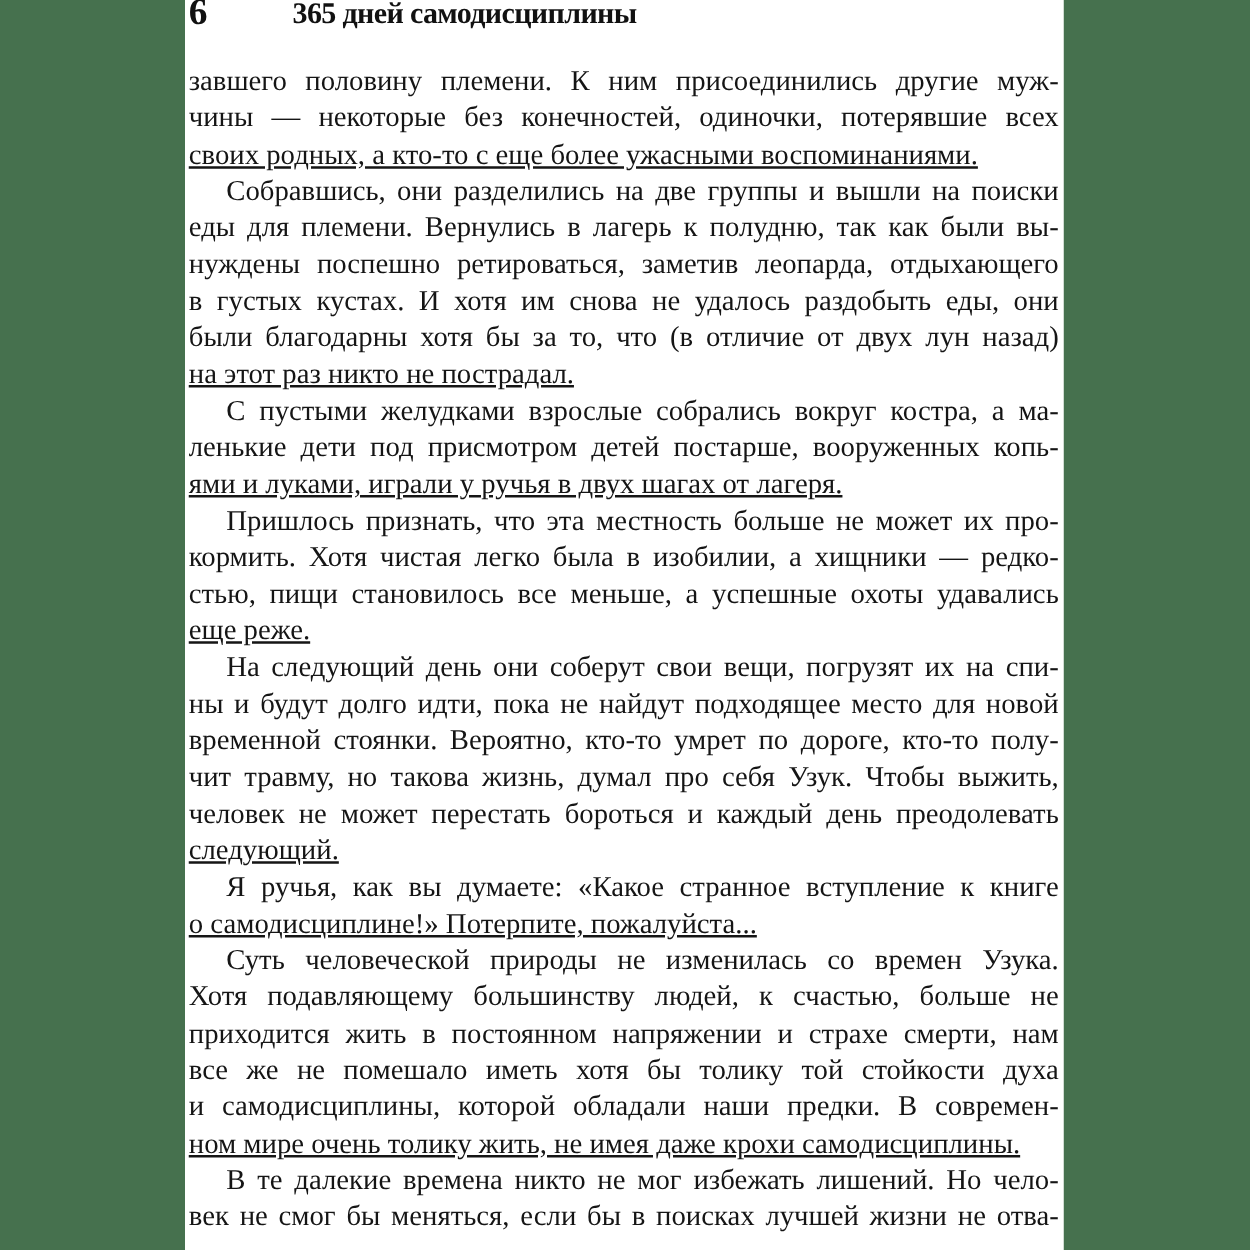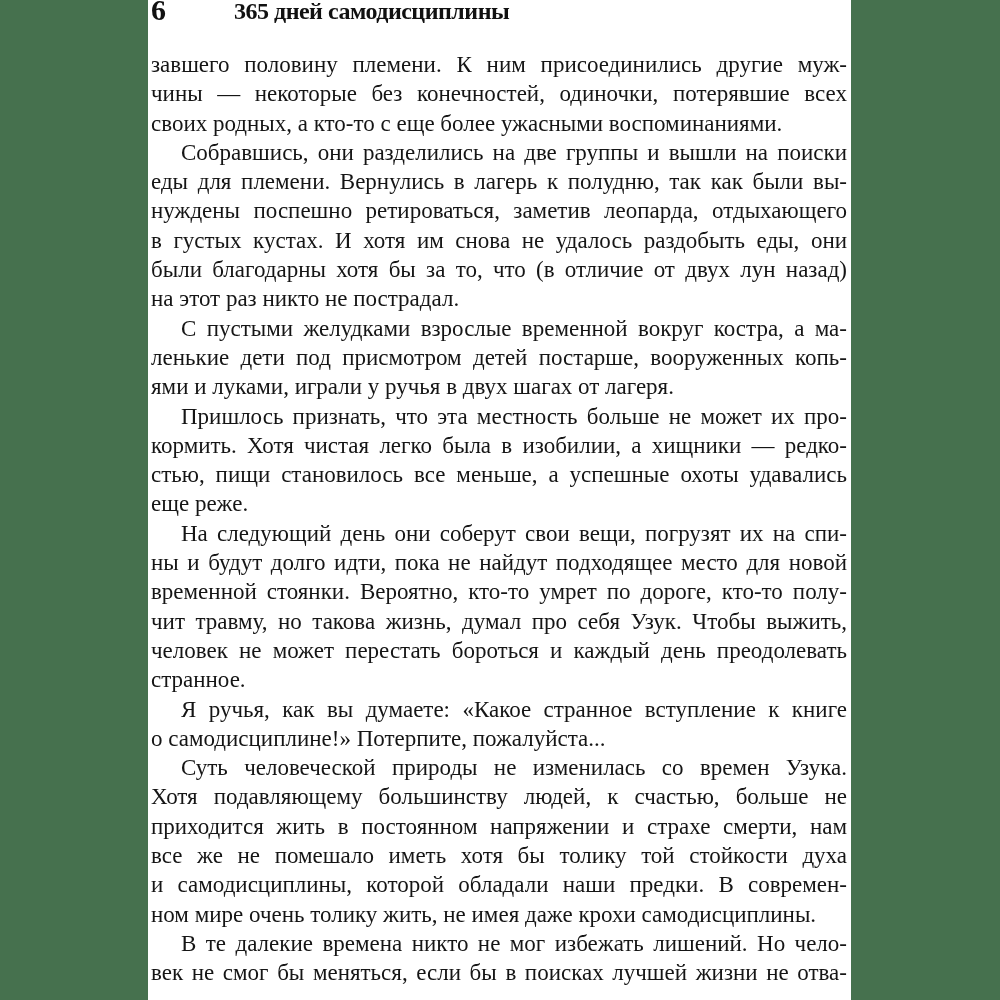--- a/index.html
+++ b/index.html
@@ -35,54 +35,54 @@
     color: #151515;
   }
   .line {
     height: 29.3px;
     line-height: 29.3px;
     text-align: justify;
     text-align-last: justify;
     white-space: normal;
     overflow: visible;
   }
-  .line.final { text-align-last: left; }
+  .line.final { text-align-last: left; text-decoration: underline; }
   .line.indent { text-indent: 30px; }
 </style>
 </head>
 <body>
 
 <div class="page">
   <div class="header">
     <span class="page-number">6</span>
     <span class="running-title">365 дней самодисциплины</span>
   </div>
   <div class="body-text" id="body-text">
       <div class="line">завшего половину племени. К ним присоединились другие муж-</div>
       <div class="line">чины — некоторые без конечностей, одиночки, потерявшие всех</div>
       <div class="line final">своих родных, а кто-то с еще более ужасными воспоминаниями.</div>
       <div class="line indent">Собравшись, они разделились на две группы и вышли на поиски</div>
       <div class="line">еды для племени. Вернулись в лагерь к полудню, так как были вы-</div>
       <div class="line">нуждены поспешно ретироваться, заметив леопарда, отдыхающего</div>
       <div class="line">в густых кустах. И хотя им снова не удалось раздобыть еды, они</div>
       <div class="line">были благодарны хотя бы за то, что (в отличие от двух лун назад)</div>
       <div class="line final">на этот раз никто не пострадал.</div>
-      <div class="line indent">С пустыми желудками взрослые временной вокруг костра, а ма-</div>
+      <div class="line indent">С пустыми желудками взрослые собрались вокруг костра, а ма-</div>
       <div class="line">ленькие дети под присмотром детей постарше, вооруженных копь-</div>
       <div class="line final">ями и луками, играли у ручья в двух шагах от лагеря.</div>
       <div class="line indent">Пришлось признать, что эта местность больше не может их про-</div>
       <div class="line">кормить. Хотя чистая легко была в изобилии, а хищники — редко-</div>
       <div class="line">стью, пищи становилось все меньше, а успешные охоты удавались</div>
       <div class="line final">еще реже.</div>
       <div class="line indent">На следующий день они соберут свои вещи, погрузят их на спи-</div>
       <div class="line">ны и будут долго идти, пока не найдут подходящее место для новой</div>
       <div class="line">временной стоянки. Вероятно, кто-то умрет по дороге, кто-то полу-</div>
       <div class="line">чит травму, но такова жизнь, думал про себя Узук. Чтобы выжить,</div>
       <div class="line">человек не может перестать бороться и каждый день преодолевать</div>
-      <div class="line final">странное.</div>
+      <div class="line final">следующий.</div>
       <div class="line indent">Я ручья, как вы думаете: «Какое странное вступление к книге</div>
       <div class="line final">о самодисциплине!» Потерпите, пожалуйста...</div>
       <div class="line indent">Суть человеческой природы не изменилась со времен Узука.</div>
       <div class="line">Хотя подавляющему большинству людей, к счастью, больше не</div>
       <div class="line">приходится жить в постоянном напряжении и страхе смерти, нам</div>
       <div class="line">все же не помешало иметь хотя бы толику той стойкости духа</div>
       <div class="line">и самодисциплины, которой обладали наши предки. В современ-</div>
       <div class="line final">ном мире очень толику жить, не имея даже крохи самодисциплины.</div>
       <div class="line indent">В те далекие времена никто не мог избежать лишений. Но чело-</div>
       <div class="line">век не смог бы меняться, если бы в поисках лучшей жизни не отва-</div>

